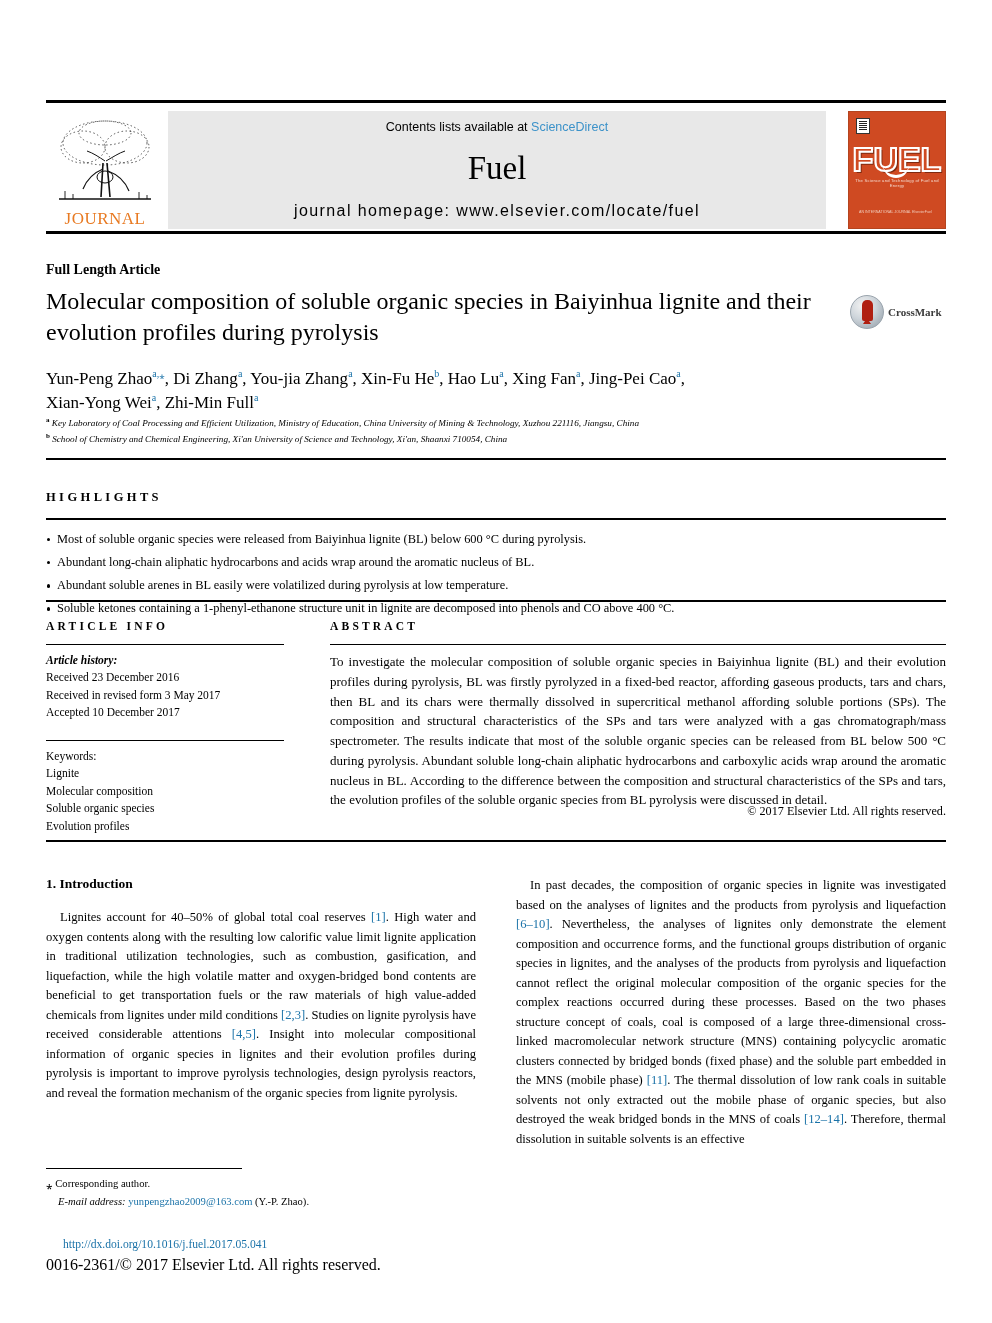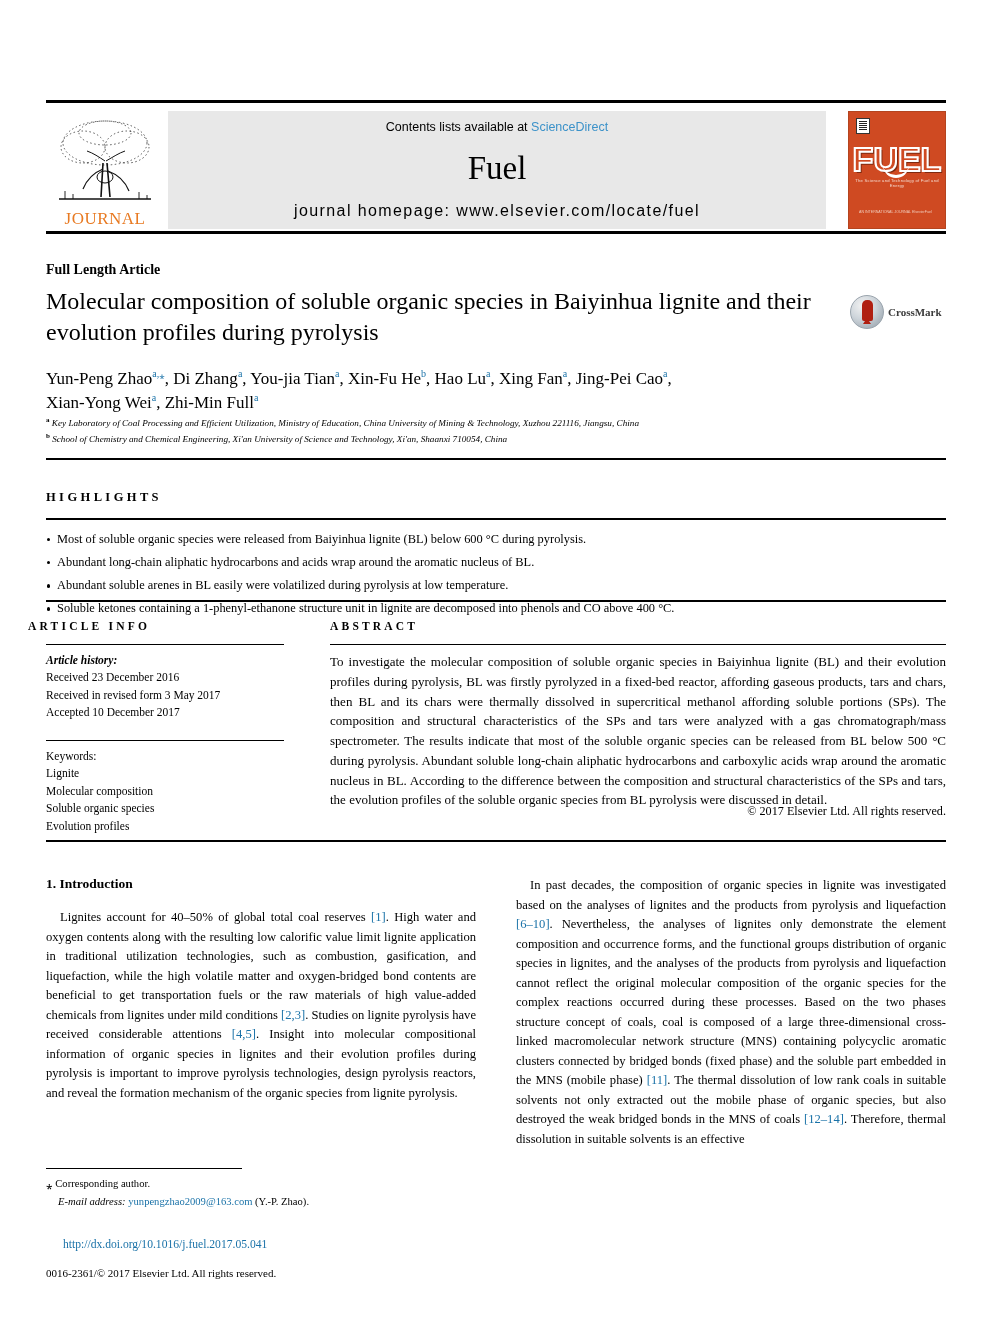--- a/index.html
+++ b/index.html
@@ -333,21 +333,21 @@
     position: absolute;
     left: 46px;
     top: 600px;
     width: 900px;
     border-top: 2.4px solid #000;
   }
 
   
   .info-head {
     position: absolute;
-    left: 28px;
+    left: 46px;
     top: 620px;
     font-family: "Liberation Serif", serif;
     font-size: 11.5px;
     font-weight: bold;
     letter-spacing: 3.2px;
   }
   .abs-head {
     position: absolute;
     left: 330px;
     top: 620px;
@@ -489,23 +489,22 @@
     font-family: "Liberation Serif", serif;
     font-size: 11.6px;
     color: #1a72a8;
     padding-left: 17px;
   }
   .issn-line {
     position: absolute;
     left: 46px;
     top: 1256px;
     font-family: "Liberation Serif", serif;
-    font-size: 11px;
+    font-size: 16px;
     color: #000;
-    margin-top: 11px;
   }
 </style>
 </head>
 <body>
 
 <div class="page">
 
 
   <div class="masthead">
     <div class="masthead-inner">
@@ -558,21 +557,21 @@
   </div>
 
   <div class="crossmark">
     <div class="crossmark-badge"></div>
     <div class="crossmark-text">CrossMark</div>
   </div>
 
   <div class="authors">
     <span>Yun-Peng Zhao</span><sup>a,⁎</sup>,
     <span>Di Zhang</span><sup>a</sup>,
-    <span>You-jia Tian</span><sup>a</sup>,
+    <span>You-jia Zhang</span><sup>a</sup>,
     <span>Xin-Fu He</span><sup>b</sup>,
     <span>Hao Lu</span><sup>a</sup>,
     <span>Xing Fan</span><sup>a</sup>,
     <span>Jing-Pei Cao</span><sup>a</sup>,<br>
     <span>Xian-Yong Wei</span><sup>a</sup>,
     <span>Zhi-Min Full</span><sup>a</sup>
   </div>
 
   <div class="affiliations">
     <div><sup>a</sup> <span>Key Laboratory of Coal Processing and Efficient Utilization, Ministry of Education, China University of Mining &amp; Technology, Xuzhou 221116, Jiangsu, China</span></div>

